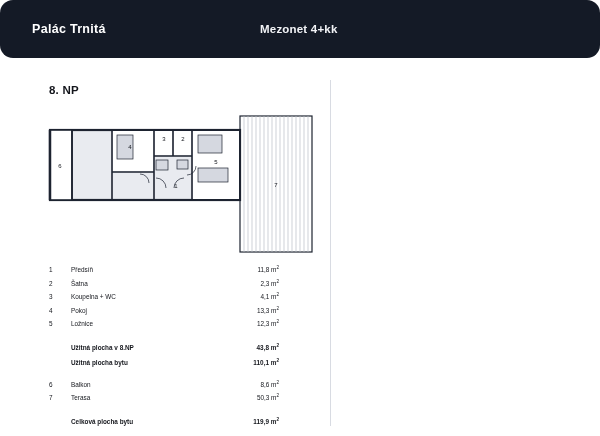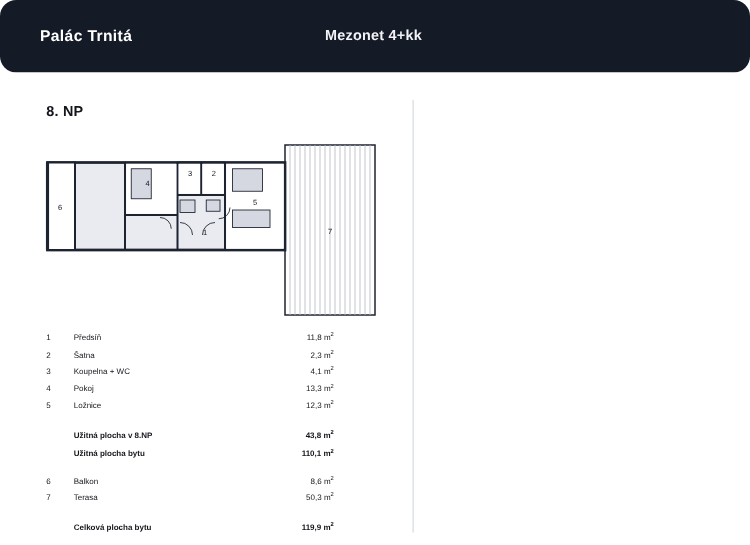--- a/index.html
+++ b/index.html
@@ -43,21 +43,21 @@
   }
 
   
   .sheet {
     position: absolute;
     left: 0; top: 58px;
     width: 600px; height: 378px;
     background: #ffffff;
   }
   .panel { position: absolute; top: 0; height: 378px; }
-  .panel-left  { left: 4px;   width: 330px; }
+  .panel-left  { left: 16px;   width: 330px; }
   .panel-right { left: 330px; width: 270px; }
 
   .divider {
     position: absolute;
     left: 330px; top: 22px;
     width: 1px; height: 346px;
     background: #d8dbe2;
   }
 
   .floor-label {

